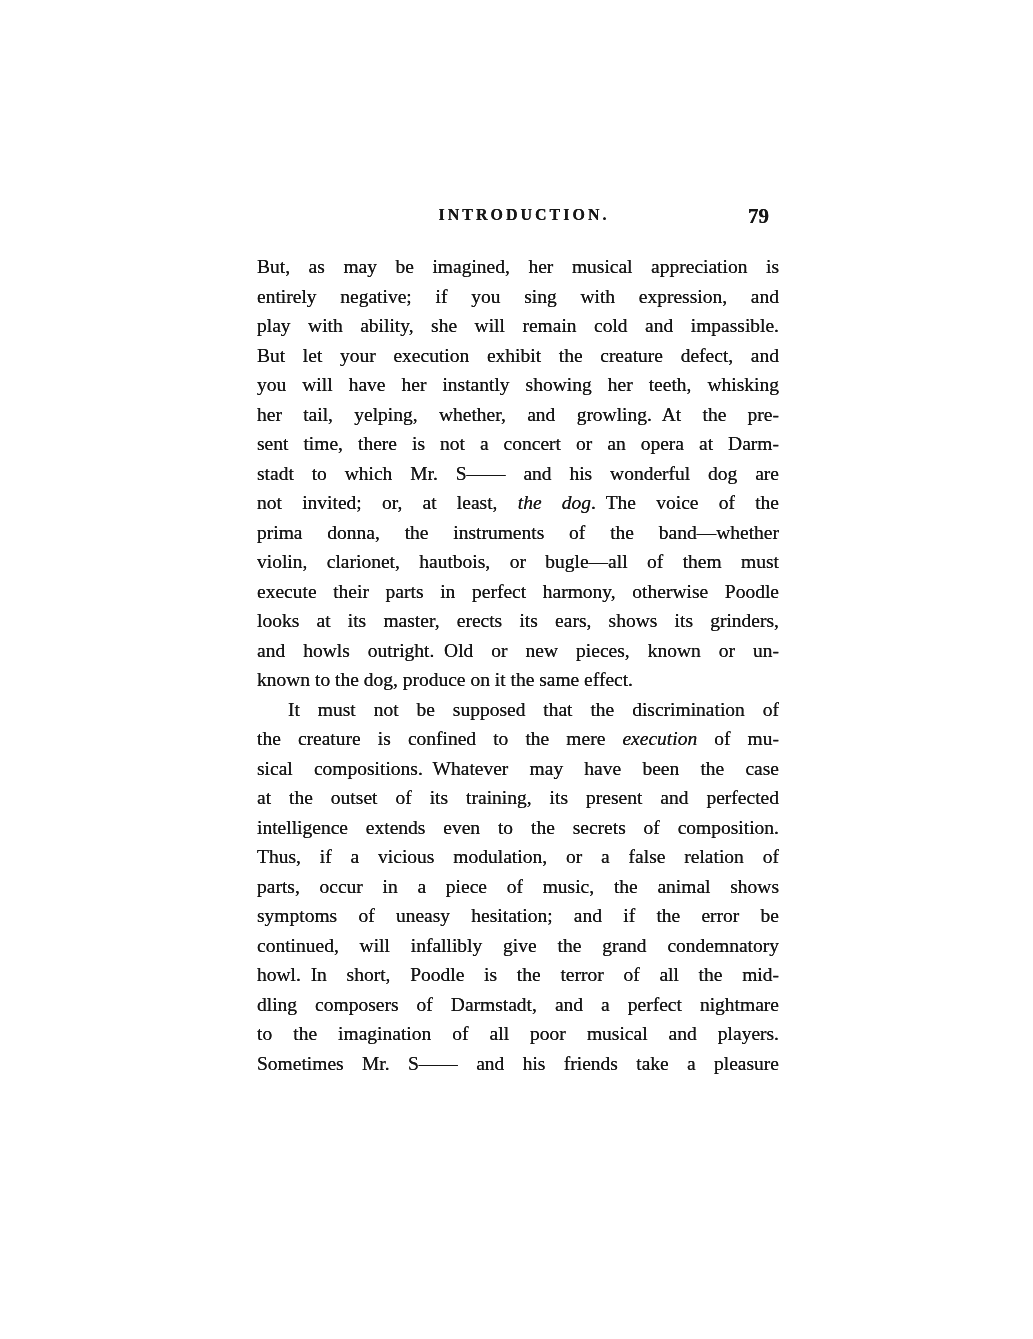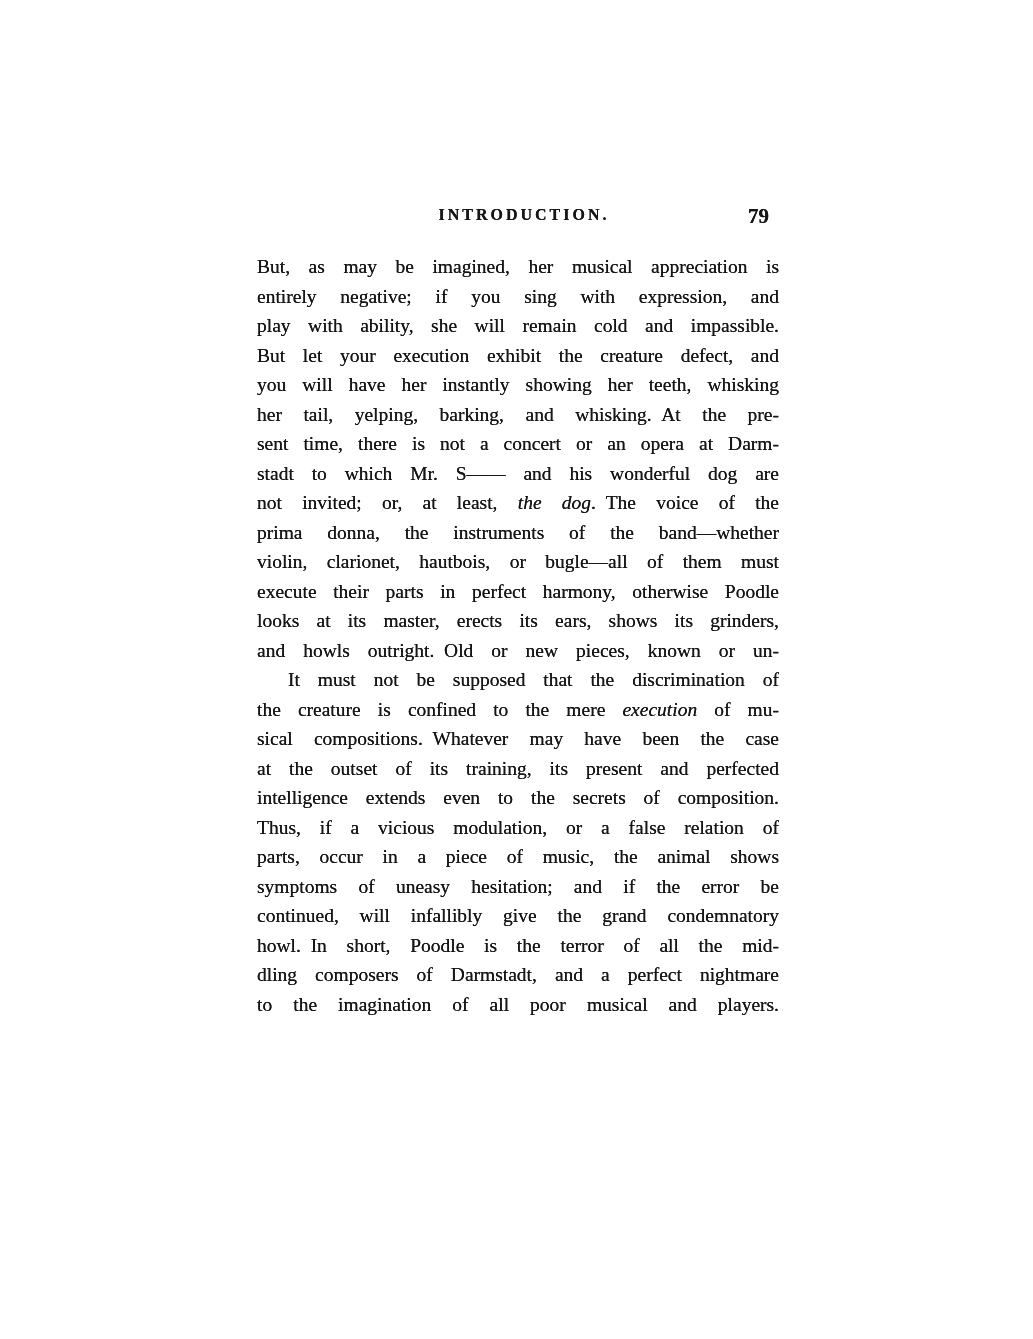--- a/index.html
+++ b/index.html
@@ -81,38 +81,40 @@
     <div class="head-title">INTRODUCTION.</div>
     <div class="head-pagenum">79</div>
   </div>
   <div class="body-text">
       <div class="paragraph">
         <div class="line"><span>But, as may be imagined, her musical appreciation is</span></div>
         <div class="line"><span>entirely negative; if you sing with expression, and</span></div>
         <div class="line"><span>play with ability, she will remain cold and impassible.</span></div>
         <div class="line"><span>But let your execution exhibit the creature defect, and</span></div>
         <div class="line"><span>you will have her instantly showing her teeth, whisking</span></div>
-        <div class="line"><span>her tail, yelping, barking, and whisking. At the pre-</span></div>
+        <div class="line"><span>her tail, yelping, whether, and growling. At the pre-</span></div>
         <div class="line"><span>sent time, there is not a concert or an opera at Darm-</span></div>
         <div class="line"><span>stadt to which Mr. S—— and his wonderful dog are</span></div>
         <div class="line"><span>not invited; or, at least, </span><span class="italic">the dog</span><span>. The voice of the</span></div>
         <div class="line"><span>prima donna, the instruments of the band—whether</span></div>
         <div class="line"><span>violin, clarionet, hautbois, or bugle—all of them must</span></div>
         <div class="line"><span>execute their parts in perfect harmony, otherwise Poodle</span></div>
         <div class="line"><span>looks at its master, erects its ears, shows its grinders,</span></div>
         <div class="line"><span>and howls outright. Old or new pieces, known or un-</span></div>
+        <div class="line no-just"><span>known to the dog, produce on it the same effect.</span></div>
       </div>
       <div class="paragraph">
         <div class="line indent"><span>It must not be supposed that the discrimination of</span></div>
         <div class="line"><span>the creature is confined to the mere </span><span class="italic">execution</span><span> of mu-</span></div>
         <div class="line"><span>sical compositions. Whatever may have been the case</span></div>
         <div class="line"><span>at the outset of its training, its present and perfected</span></div>
         <div class="line"><span>intelligence extends even to the secrets of composition.</span></div>
         <div class="line"><span>Thus, if a vicious modulation, or a false relation of</span></div>
         <div class="line"><span>parts, occur in a piece of music, the animal shows</span></div>
         <div class="line"><span>symptoms of uneasy hesitation; and if the error be</span></div>
         <div class="line"><span>continued, will infallibly give the grand condemnatory</span></div>
         <div class="line"><span>howl. In short, Poodle is the terror of all the mid-</span></div>
         <div class="line"><span>dling composers of Darmstadt, and a perfect nightmare</span></div>
         <div class="line"><span>to the imagination of all poor musical and players.</span></div>
+        <div class="line"><span>Sometimes Mr. S—— and his friends take a pleasure</span></div>
       </div>
     </div>
 </div>
 
 </body></html>

